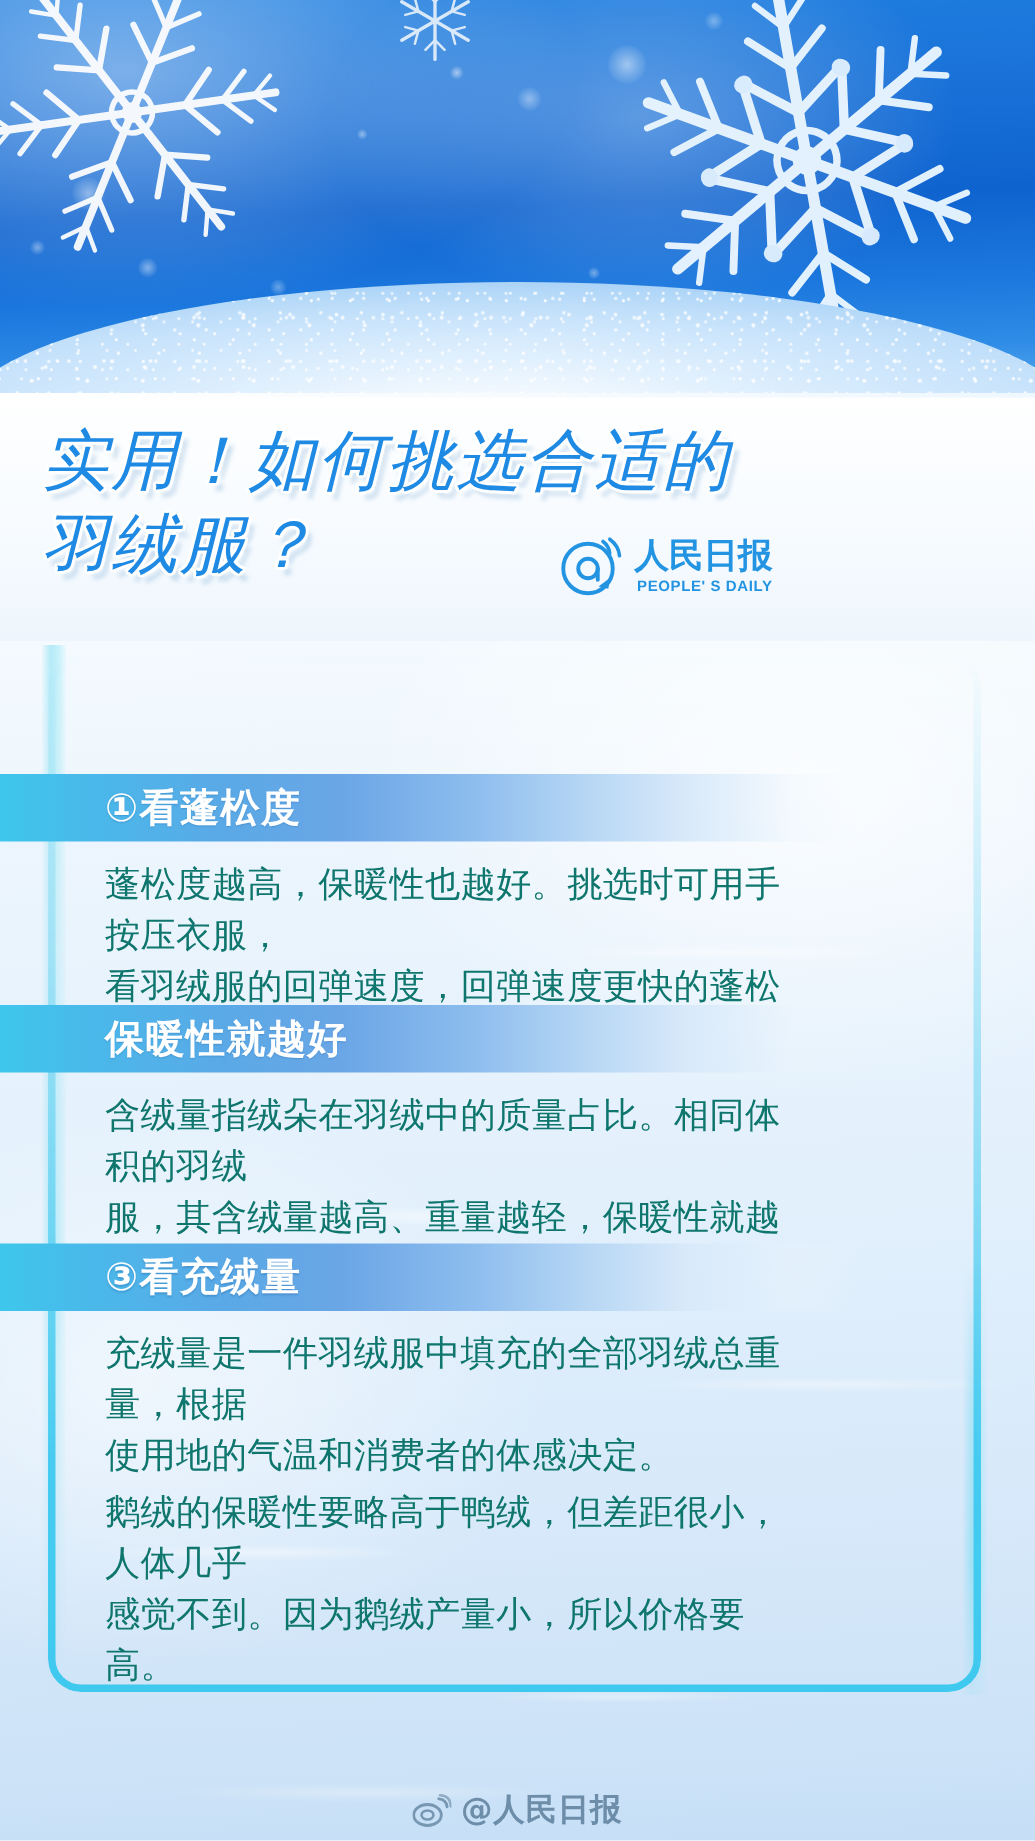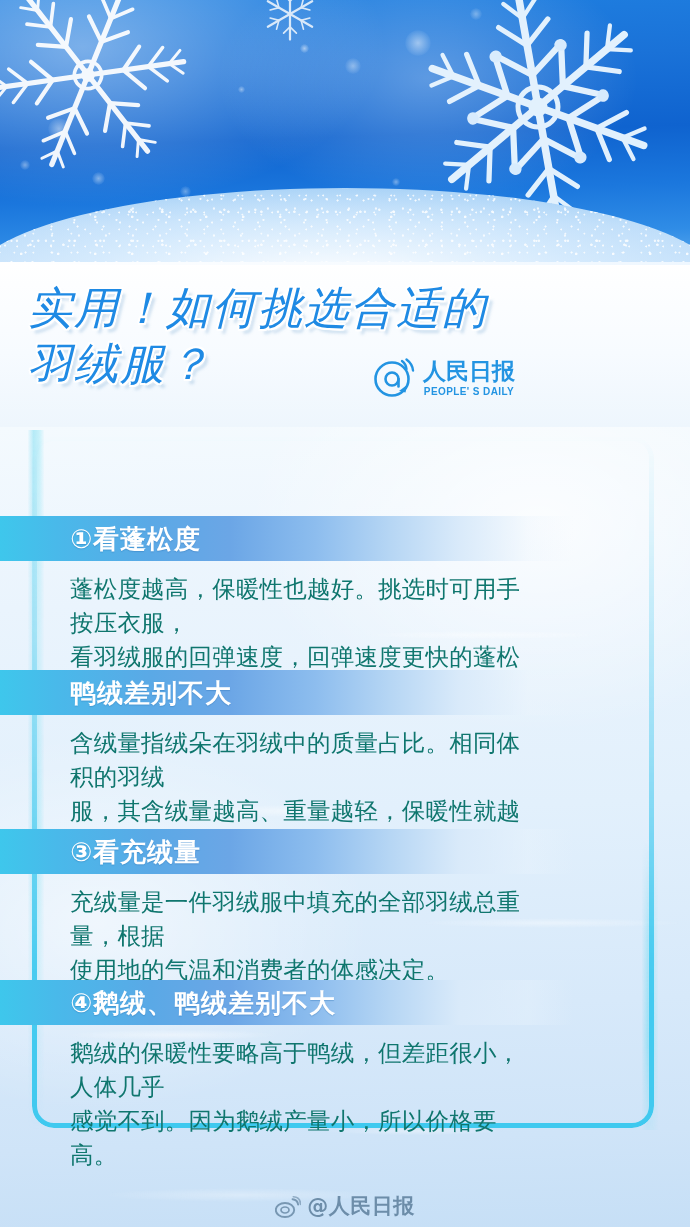--- a/index.html
+++ b/index.html
@@ -99,21 +99,21 @@
   }
   
   #pd-logo {
     position: absolute;
     left: 372px; top: 357px;
     width: 150px; height: 52px;
     display: flex; align-items: flex-start; gap: 5px;
     z-index: 4;
   }
   #pd-logo .at-mark { position: relative; width: 46px; height: 48px; flex: none; }
-  #pd-logo .pd-right { display: flex; flex-direction: column; align-items: center; padding-top: 3px; }
+  #pd-logo .pd-right { display: flex; flex-direction: column; align-items: flex-end; padding-top: 3px; }
   #pd-logo .pd-cn {
     font-size: 23px; font-weight: bold; color: #2394e2;
     letter-spacing: 0px; line-height: 1; white-space: nowrap;
     font-family: "DejaVu Sans", sans-serif;
   }
   #pd-logo .pd-en {
     font-size: 10px; font-weight: bold; color: #2394e2;
     letter-spacing: 0.4px; line-height: 1; margin-top: 4px; white-space: nowrap;
   }
 
@@ -336,38 +336,35 @@
     <div class="section" style="top:516px;">
       <div class="sec-headbar">
         <span class="sec-head-text">①看蓬松度</span>
       </div>
       <div class="sec-body">蓬松度越高，保暖性也越好。挑选时可用手按压衣服，
 看羽绒服的回弹速度，回弹速度更快的蓬松度好。</div>
     </div>
 
     <div class="section" style="top:670px;">
       <div class="sec-headbar">
-        <span class="sec-head-text">鸭绒差别不大</span>
+        <span class="sec-head-text">保暖性就越好</span>
       </div>
       <div class="sec-body">含绒量指绒朵在羽绒中的质量占比。相同体积的羽绒
 服，其含绒量越高、重量越轻，保暖性就越好。</div>
     </div>
 
     <div class="section" style="top:817px;margin-top:12px;">
       <div class="sec-headbar">
         <span class="sec-head-text">③看充绒量</span>
       </div>
       <div class="sec-body">充绒量是一件羽绒服中填充的全部羽绒总重量，根据
 使用地的气温和消费者的体感决定。</div>
     </div>
 
     <div class="section" style="top:980px;">
-      <div class="sec-headbar">
-        <span class="sec-head-text">④鹅绒、鸭绒差别不大</span>
-      </div>
       <div class="sec-body">鹅绒的保暖性要略高于鸭绒，但差距很小，人体几乎
 感觉不到。因为鹅绒产量小，所以价格要高。</div>
     </div>
 
   </div>
 
   <div id="footer">
     <span id="weibo-icon">
       <svg width="26" height="22" viewBox="0 0 26 22">
         <ellipse cx="10" cy="14" rx="9.2" ry="7" fill="none" stroke="#5d7f9c" stroke-width="1.9"></ellipse>

